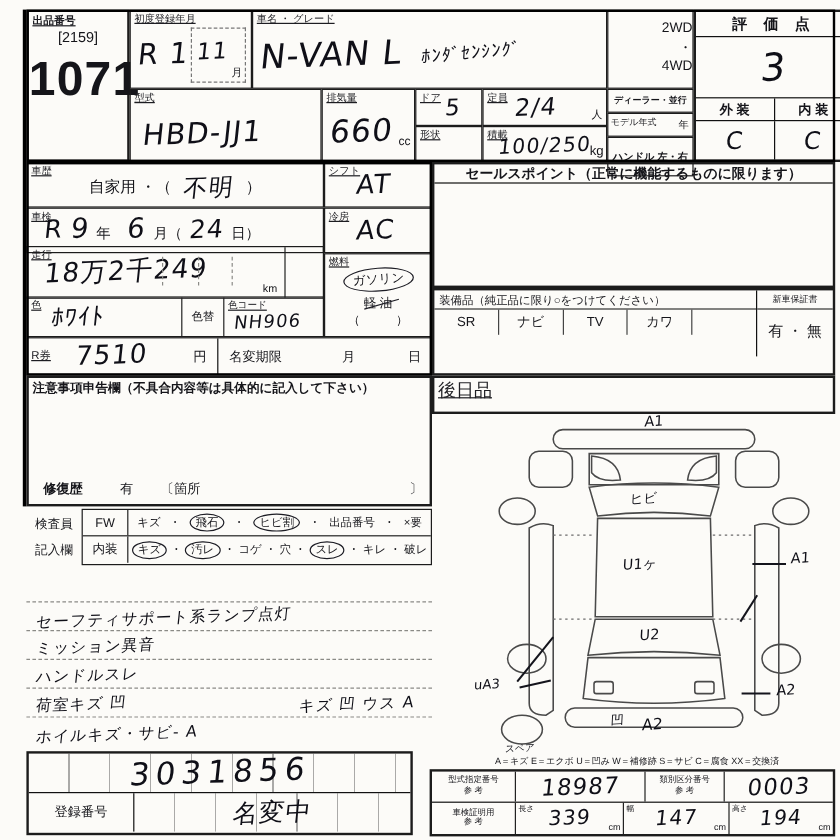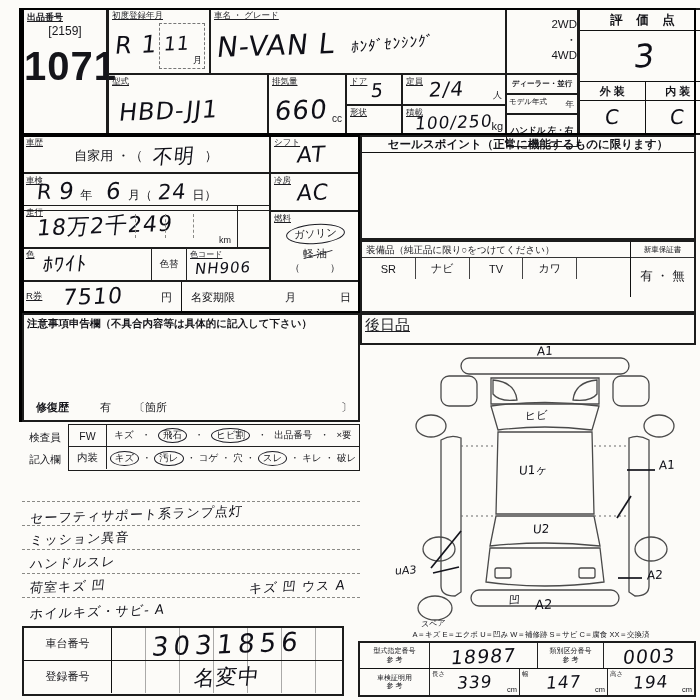--- a/index.html
+++ b/index.html
@@ -298,21 +298,20 @@
       <span class="hw" style="font-size:13px;">荷室キズ 凹</span>
       <span class="hw" style="font-size:13px;margin-right:10px;">キズ 凹 ウス A</span>
     </div>
     <div class="note-row" style="border-bottom:none;">
         <span class="hw" style="font-size:13px;">ホイルキズ・サビ- A</span>
       </div>
   </div>
 
   <div class="box" style="left:22px;top:626px;width:322px;height:70px;border-width:2.5px;">
     <div class="ch-row" style="border-bottom:1.4px solid #111;">
-      <div class="ch-label">車台番号</div>
       <div class="ch-val">
         <span class="hw" style="font-size:26px;letter-spacing:5px;">3031856</span>
       </div>
     </div>
     <div class="ch-row">
       <div class="ch-label">登録番号</div>
       <div class="ch-val">
         <span class="hw" style="font-size:21px;">名変中</span>
       </div>
     </div>

